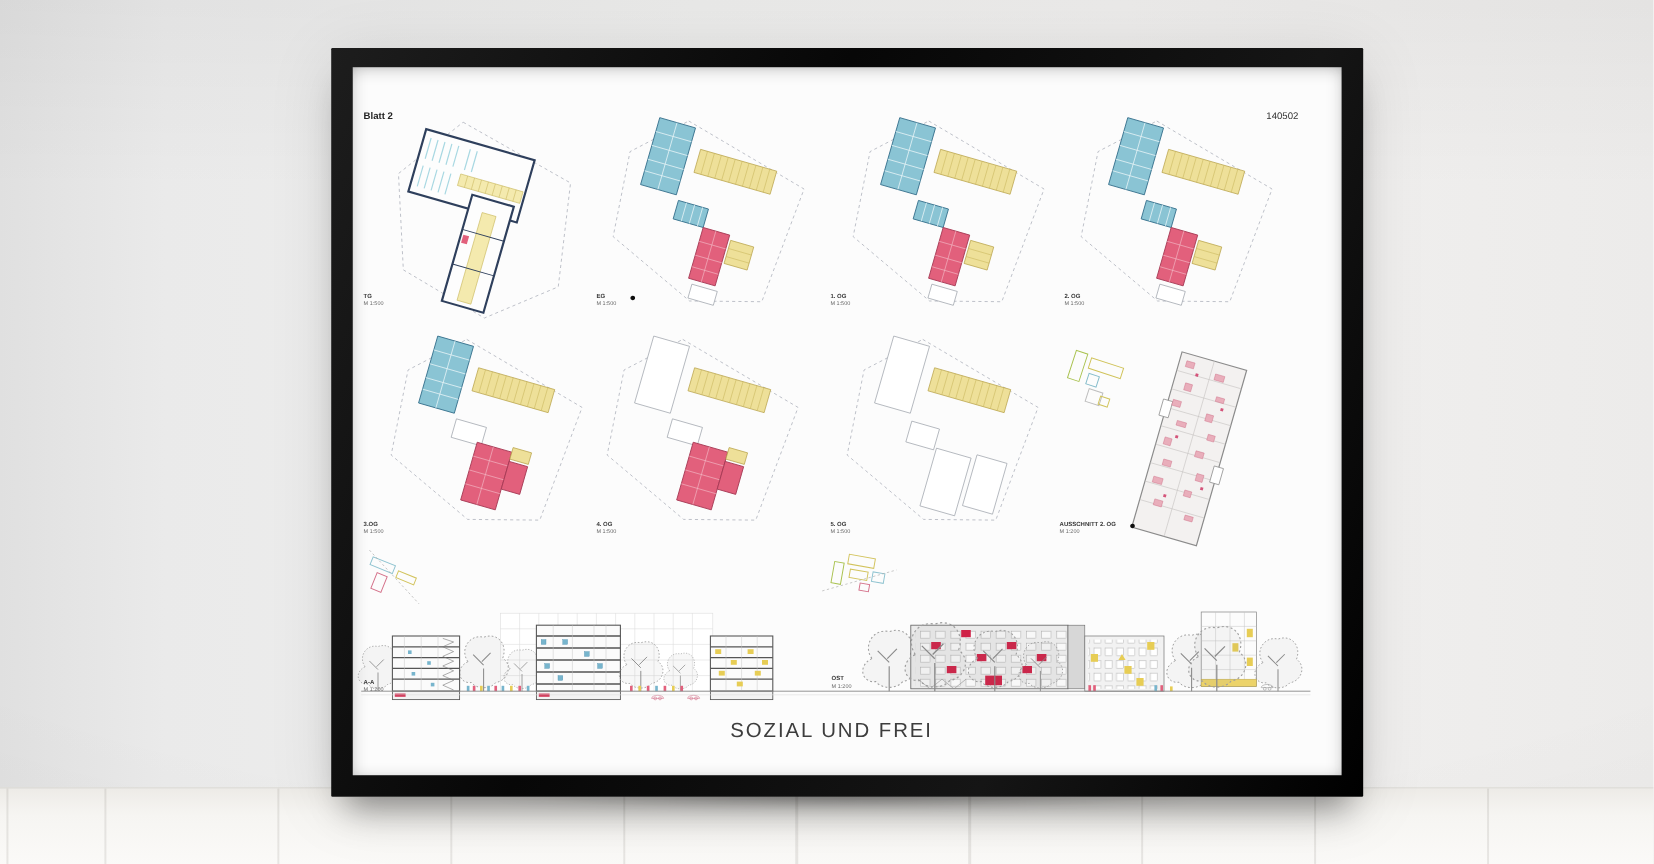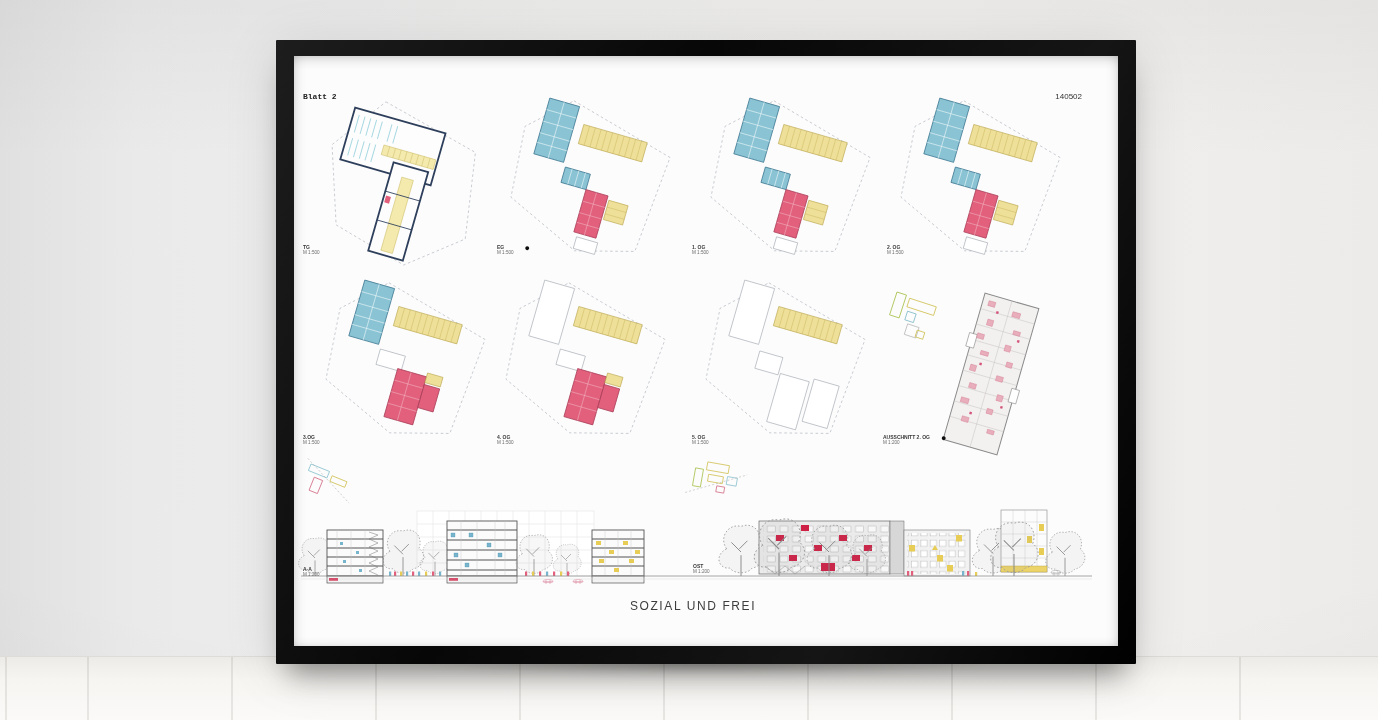--- a/index.html
+++ b/index.html
@@ -31,32 +31,32 @@
     border-radius:1px;
     box-shadow:0 22px 26px -12px rgba(0,0,0,.38), 0 8px 55px rgba(0,0,0,.10);
   }
   .poster{
     position:absolute;left:18px;right:18px;top:16px;bottom:18px;background:#fcfcfc;
     box-shadow:inset 0 10px 14px -10px rgba(0,0,0,.28),
                inset 0 -7px 12px -9px rgba(0,0,0,.18),
                inset 10px 0 14px -11px rgba(0,0,0,.20),
                inset -10px 0 14px -11px rgba(0,0,0,.20);
   }
-  .sheet-label{position:absolute;left:9px;top:36px;font-size:8px;font-weight:700;color:#222;font-family:Liberation Mono, monospace;}
+  .sheet-label{position:absolute;left:9px;top:36px;font-size:8px;font-weight:700;color:#222;}
   .sheet-number{position:absolute;right:36px;top:36px;font-size:8px;font-weight:400;color:#333;margin-left:12px;}
   .plan-cell{position:absolute;}
   .plan-svg{overflow:visible;display:block;}
   .plan-label{position:absolute;display:flex;align-items:flex-start;color:#444;}
   .pl-txt{display:flex;flex-direction:column;}
   .pl-name{font-size:5px;font-weight:700;line-height:1.25;color:#3a3a3a;}
   .pl-scale{font-size:4.6px;font-weight:400;line-height:1.25;color:#6a6a6a;}
   .north{font-size:9px;line-height:9px;color:#0d0d0d;margin-left:11px;margin-top:0px;}
   .band-wrap{position:absolute;left:5px;top:398px;width:795px;height:132px;}
   .poster-title{position:absolute;left:0;width:100%;top:543px;text-align:center;
-    font-size:12px;letter-spacing:1.6px;color:#3d3d3d;padding-right:26px;box-sizing:border-box;}
+    font-size:17px;letter-spacing:1.6px;color:#3d3d3d;padding-right:26px;box-sizing:border-box;}
   
   .dash{fill:none;stroke:#b8bcc4;stroke-width:.7;stroke-dasharray:2.6 2.6;}
   .pb{fill:#8ac4d4;stroke:#35708c;stroke-width:.7;}
   .py{fill:#eee099;stroke:#b5a045;stroke-width:.55;}
   .pp{fill:#e2607c;stroke:#a63a55;stroke-width:.7;}
   .pw{fill:#fff;stroke:#9aa0a8;stroke-width:.55;}
   .lnw{fill:none;stroke:#eaf5f8;stroke-width:.6;}
   .lny{fill:none;stroke:#c6b258;stroke-width:.4;}
   .lnp{fill:none;stroke:#f3bac7;stroke-width:.5;}
   .tgw{fill:#fdfdfd;stroke:#2e3f5c;stroke-width:1.8;}

